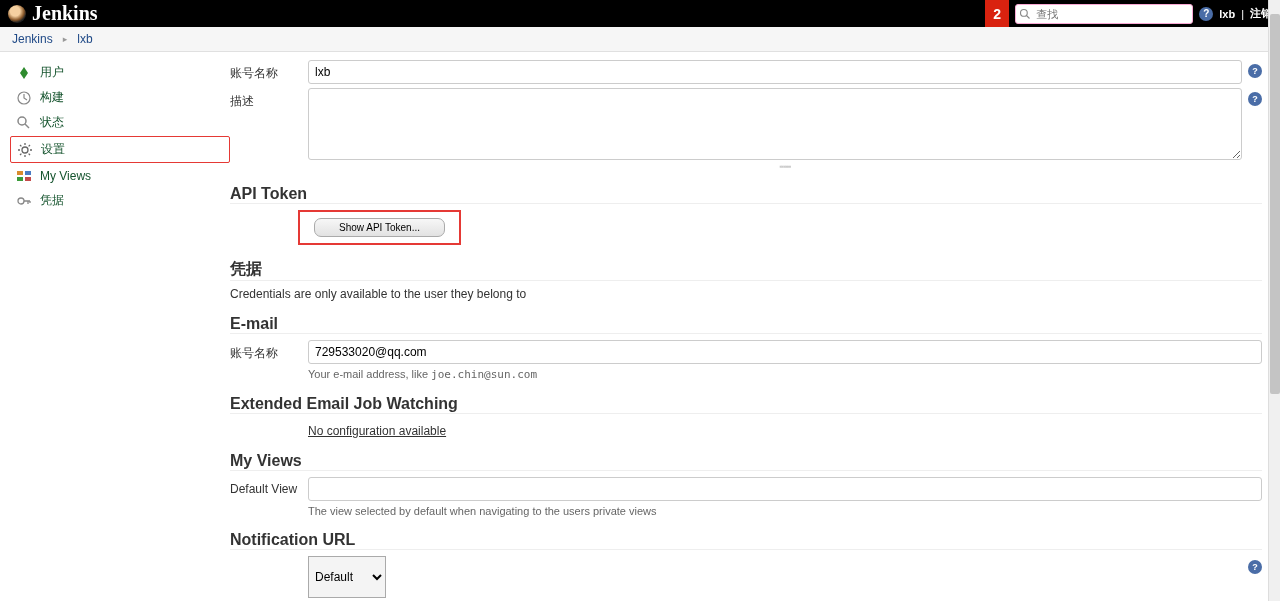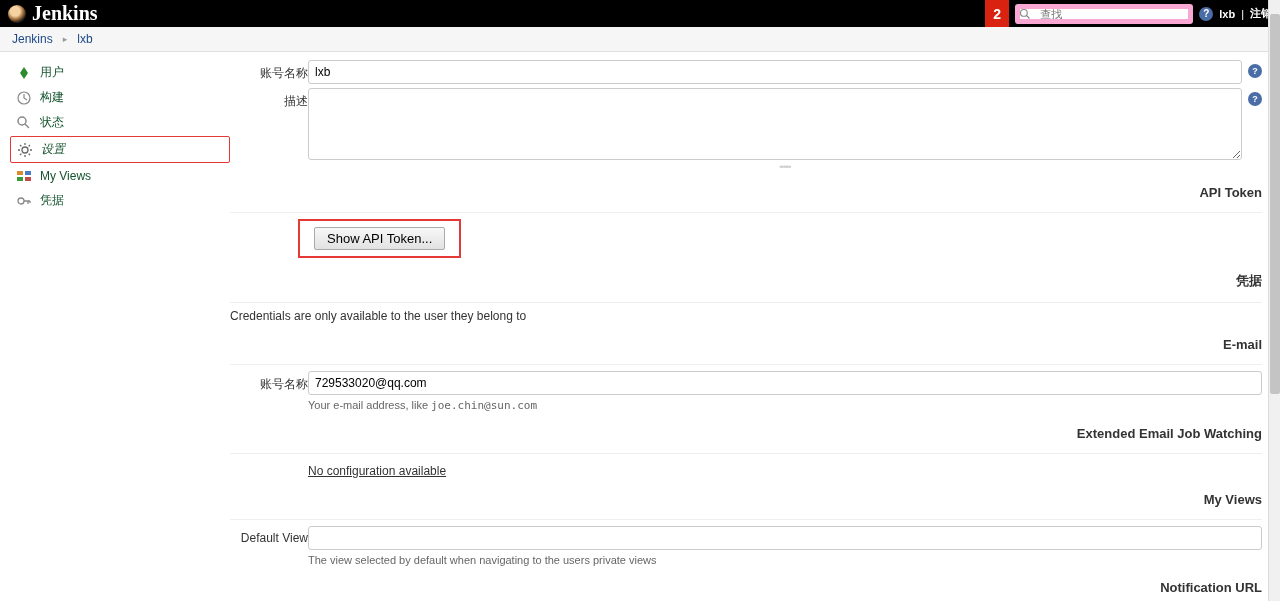--- a/index.html
+++ b/index.html
@@ -6,52 +6,52 @@
   body { font-family: Helvetica, Arial, sans-serif; font-size: 12px; color: #333; background: #fff; width: 1280px; }
   
   
   .header { background: #000; color: #fff; height: 27px; display: flex; align-items: center; padding: 0 8px; position: relative; }
   .header-logo { display: flex; align-items: center; gap: 6px; }
   .header-logo-icon { width: 18px; height: 18px; background: radial-gradient(circle at 40% 35%, #f5d0a0 30%, #8b5a2b 55%, #222 70%); border-radius: 50%; }
   .header-title { font-size: 20px; font-weight: bold; font-family: Georgia, serif; }
   .header-right { margin-left: auto; display: flex; align-items: center; gap: 6px; }
   .notif-badge { background: #d9220f; color: #fff; width: 24px; height: 27px; display: flex; align-items: center; justify-content: center; font-weight: bold; font-size: 14px; }
   .search-box { position: relative; }
-  .search-box input { width: 178px; height: 20px; padding: 2px 4px 2px 20px; border: 5px solid #f9a8d4; border-radius: 3px; font-size: 11px; background: #fff; color: #aaa; }
+  .search-box input { width: 178px; height: 20px; padding: 2px 4px 2px 20px; border: 1px solid #f9a8d4; border-radius: 3px; font-size: 11px; background: #fff; color: #aaa; }
   .search-icon-abs { position: absolute; left: 4px; top: 4px; width: 12px; height: 12px; }
   .help-icon { width: 14px; height: 14px; border-radius: 50%; background: #4a6da7; color: #fff; display: flex; align-items: center; justify-content: center; font-size: 10px; font-weight: bold; }
   .header-link { color: #fff; font-size: 11px; text-decoration: none; font-weight: bold; }
   .header-sep { color: #fff; font-size: 11px; }
   
   
   .breadcrumb { background: #f6f6f6; border-bottom: 1px solid #e0e0e0; padding: 5px 12px; font-size: 12px; display: flex; align-items: center; gap: 10px; }
   .breadcrumb a { color: #204a87; text-decoration: none; }
   .breadcrumb .sep { color: #999; font-size: 9px; }
   
   
   .container { display: flex; }
   .sidebar { width: 230px; padding: 8px 0 8px 10px; }
   .side-item { display: flex; align-items: center; gap: 8px; padding: 4px 6px; font-size: 12px; color: #14532d; cursor: pointer; }
-  .side-item.hl { border: 1px solid #e53935; border-radius: 2px; margin: 1px 0; font-style: italic; }
+  .side-item.hl { border: 1px solid #e53935; border-radius: 2px; margin: 1px 0; }
   .side-icon { width: 16px; height: 16px; flex-shrink: 0; }
   
   .main { flex: 1; padding: 8px 18px 8px 0; }
   
   .form-row { display: flex; align-items: flex-start; margin-bottom: 4px; }
-  .form-label { width: 78px; text-align: right; font-size: 12px; color: #333; padding-top: 5px; }
+  .form-label { width: 78px; text-align: left; font-size: 12px; color: #333; padding-top: 5px; }
   .form-input-wrap { flex: 1; position: relative; display: flex; align-items: flex-start; }
   .form-input-wrap input[type="text"], .form-input-wrap textarea { width: 100%; border: 1px solid #ccc; border-radius: 3px; padding: 4px 6px; font-size: 12px; background: #fff; }
   .form-input-wrap textarea { height: 72px; resize: vertical; }
   .help-bubble { width: 14px; height: 14px; border-radius: 50%; background: #4a6da7; color: #fff; display: inline-flex; align-items: center; justify-content: center; font-size: 9px; font-weight: bold; margin-left: 6px; flex-shrink: 0; cursor: pointer; margin-top: 4px; }
   
-  .section-title { font-size: 13px; font-weight: bold; margin: 14px 0 6px 0; padding-bottom: 12px; border-bottom: 1px solid #eee; text-align: right; }
+  .section-title { font-size: 16px; font-weight: bold; margin: 14px 0 6px 0; padding-bottom: 0; border-bottom: 1px solid #eee; }
   .section-sub { font-size: 12px; color: #333; margin-bottom: 6px; }
   
   .btn-box { border: 2px solid #e53935; padding: 6px 14px; display: inline-block; margin-left: 68px; }
-  .btn { background: linear-gradient(#f7f7f7,#e2e2e2); border: 1px solid #aaa; border-radius: 2px; padding: 3px 12px; font-size: 13px; cursor: pointer; }
+  .btn { background: linear-gradient(#f7f7f7,#e2e2e2); border: 1px solid #aaa; border-radius: 7px; padding: 3px 24px; font-size: 10px; cursor: pointer; }
   
   .hint { font-size: 11px; color: #666; margin-top: 2px; margin-left: 0; }
   .hint code { font-family: monospace; font-size: 11px; color: #666; }
   
   .indent-text { margin-left: 78px; }
   
   select { border: 1px solid #aaa; padding: 12px 2px; font-size: 12px; width: 78px; background: #f4f4f4; }
   
   .grip { text-align: center; color: #ccc; font-size: 8px; letter-spacing: -1px; margin-top: -2px; }
   

